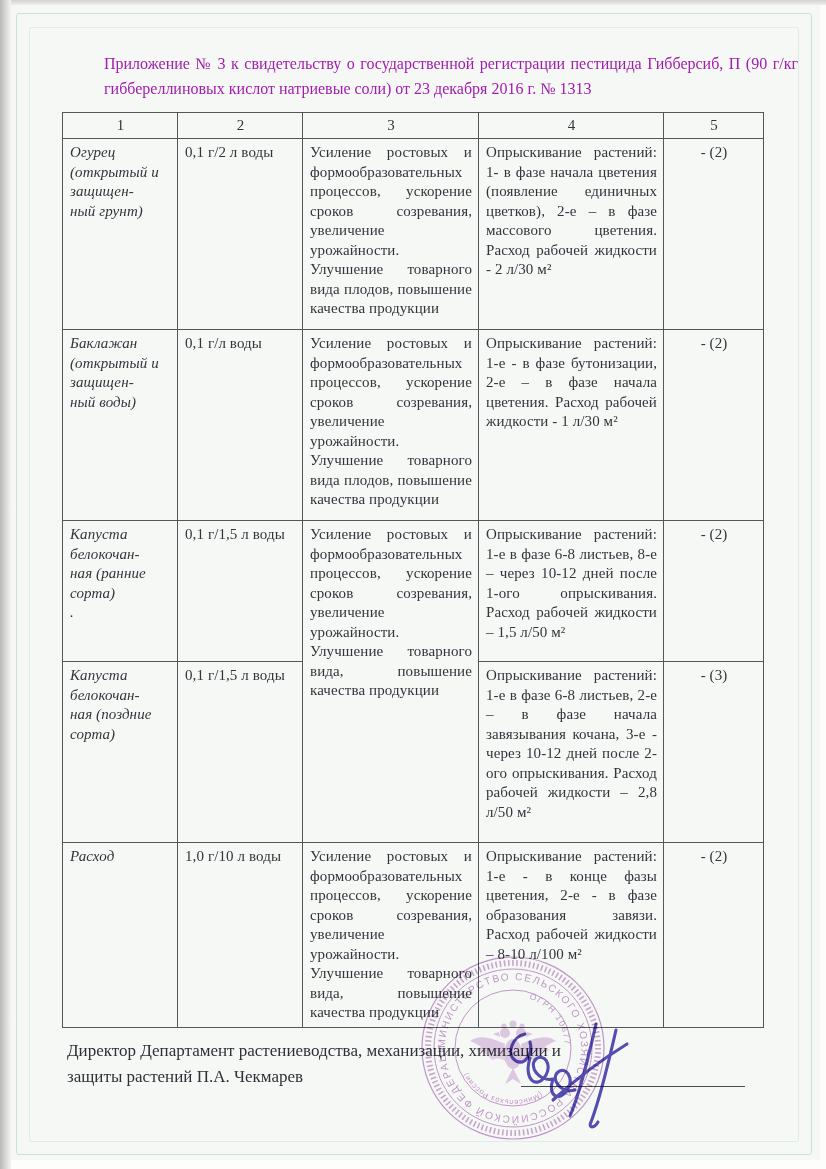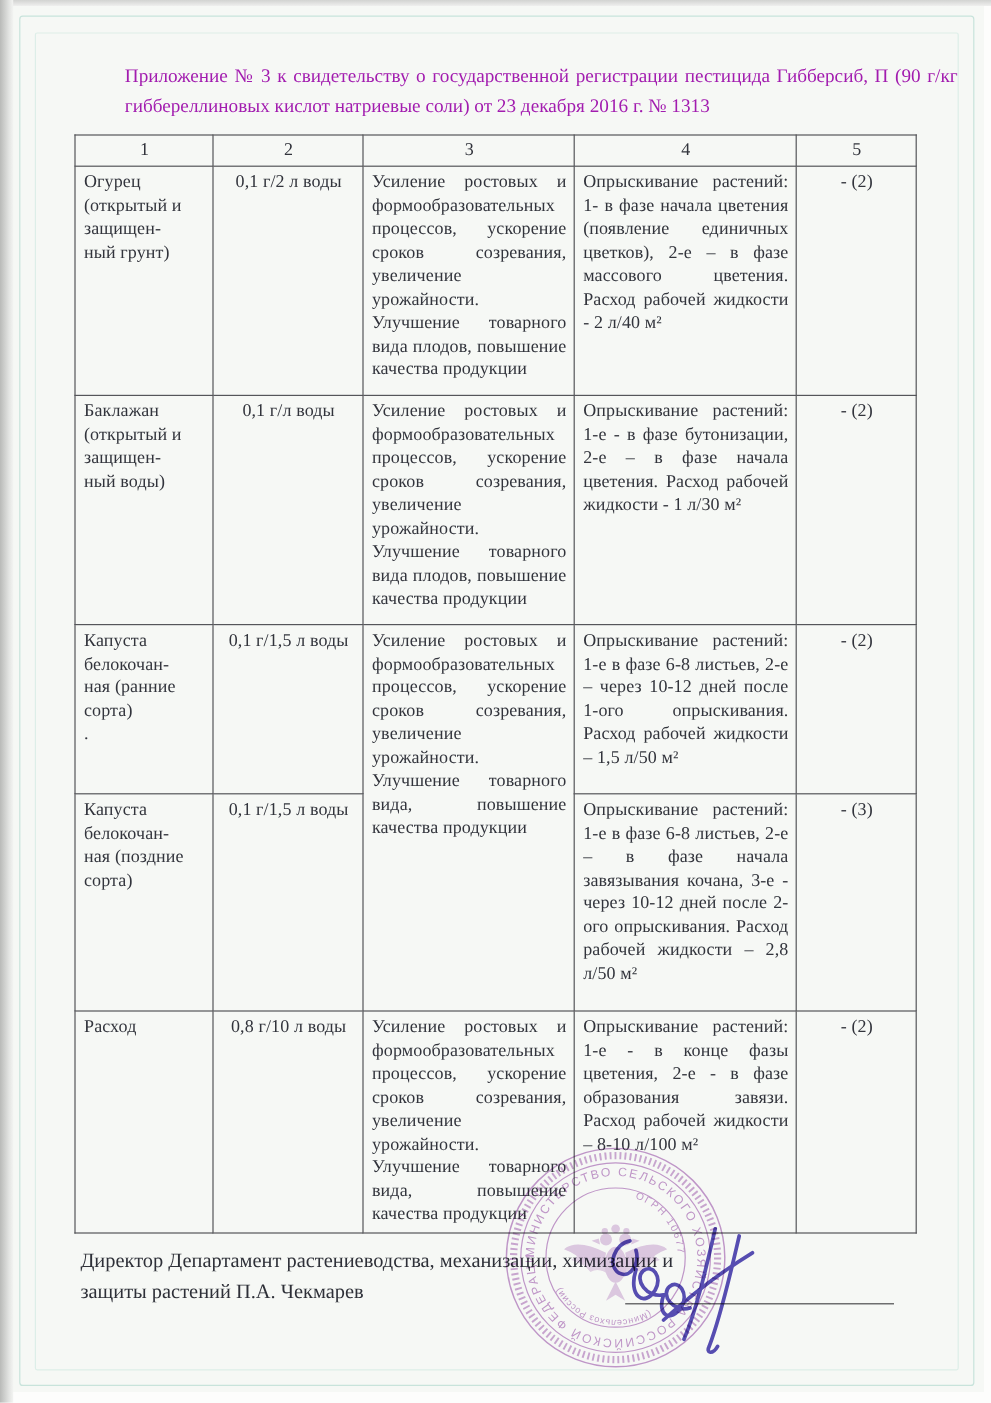--- a/index.html
+++ b/index.html
@@ -39,22 +39,22 @@
     position:absolute;left:62px;top:112px;width:701px;
     border-collapse:collapse;table-layout:fixed;
     font-size:15px;line-height:1.3;color:#32343c;
   }
   table.reg td,table.reg th{
     border:1px solid #55565a;vertical-align:top;
     padding:4px 6px 4px 7px;font-weight:normal;
     letter-spacing:0.1px;overflow:hidden;
   }
   th.colnum{height:14px;text-align:center;padding:1px 0 2px 0;line-height:1.15;}
-  td.crop{white-space:pre-line;}
-  td.dose{text-align:center;padding-top:5px;margin-top:24px;}
+  td.crop{white-space:pre-line;font-style:italic;}
+  td.dose{padding-top:5px;margin-top:24px;}
   td.effect,td.method{text-align:justify;}
   td.note{text-align:center;padding-top:6px;}
   .sig-block{
     position:absolute;left:67px;top:1038px;width:500px;
     font-size:17px;line-height:1.55;color:#2e3038;
   }
   .sig-line{
     position:absolute;left:521px;top:1086px;width:224px;height:1px;
     background:#4c4c4f;
   }
@@ -98,56 +98,56 @@
     <th class="colnum">4</th>
     <th class="colnum">5</th>
   </tr>
   <tr style="height:191px">
     <td class="crop">Огурец
 (открытый и
 защищен-
 ный грунт)</td>
     <td class="dose">0,1 г/2 л воды</td>
     <td class="effect">Усиление ростовых и формообразовательных процессов, ускорение сроков созревания, увеличение урожайности. Улучшение товарного вида плодов, повышение качества продукции</td>
-    <td class="method">Опрыскивание растений: 1-  в фазе начала цветения (появление единичных цветков), 2-е – в фазе массового цветения. Расход рабочей жидкости - 2 л/40 м²</td>
+    <td class="method">Опрыскивание растений: 1-  в фазе начала цветения (появление единичных цветков), 2-е – в фазе массового цветения. Расход рабочей жидкости - 2 л/30 м²</td>
     <td class="note">- (2)</td>
   </tr>
   <tr style="height:191px">
     <td class="crop">Баклажан
 (открытый и
 защищен-
 ный воды)</td>
     <td class="dose">0,1 г/л воды</td>
     <td class="effect">Усиление ростовых и формообразовательных процессов, ускорение сроков созревания, увеличение урожайности. Улучшение товарного вида плодов, повышение качества продукции</td>
     <td class="method">Опрыскивание растений: 1-е - в фазе бутонизации, 2-е – в фазе начала цветения. Расход рабочей жидкости - 1 л/30 м²</td>
     <td class="note">- (2)</td>
   </tr>
   <tr style="height:141px">
     <td class="crop">Капуста
 белокочан-
 ная (ранние
 сорта)
 .</td>
     <td class="dose">0,1 г/1,5 л воды</td>
     <td class="effect" rowspan="2">Усиление ростовых и формообразовательных процессов, ускорение сроков созревания, увеличение урожайности. Улучшение товарного вида, повышение качества продукции</td>
-    <td class="method">Опрыскивание растений: 1-е  в фазе 6-8 листьев, 2-е – через 10-12 дней после 1-ого опрыскивания. Расход рабочей жидкости – 1,5 л/50 м²</td>
+    <td class="method">Опрыскивание растений: 1-е  в фазе 6-8 листьев, 8-е – через 10-12 дней после 1-ого опрыскивания. Расход рабочей жидкости – 1,5 л/50 м²</td>
     <td class="note">- (2)</td>
   </tr>
   <tr style="height:181px">
     <td class="crop">Капуста
 белокочан-
 ная (поздние
 сорта)</td>
     <td class="dose">0,1 г/1,5 л воды</td>
     <td class="method">Опрыскивание растений: 1-е  в фазе 6-8 листьев, 2-е – в фазе начала завязывания кочана, 3-е - через 10-12 дней после 2-ого опрыскивания. Расход рабочей жидкости – 2,8 л/50 м²</td>
     <td class="note">- (3)</td>
   </tr>
   <tr style="height:167px">
     <td class="crop">Расход</td>
-    <td class="dose">0,8 г/10 л воды</td>
+    <td class="dose">1,0 г/10 л воды</td>
     <td class="effect">Усиление ростовых  и формообразовательных процессов, ускорение сроков созревания, увеличение урожайности. Улучшение товарного вида, повышение качества продукции</td>
     <td class="method">Опрыскивание растений: 1-е - в конце фазы цветения, 2-е - в фазе образования завязи. Расход рабочей жидкости – 8-10 л/100 м²</td>
     <td class="note">- (2)</td>
   </tr>
 </tbody>
   </table>
 
 <div class="sig-block">Директор Департамент растениеводства, механизации, химизации и защиты растений  П.А. Чекмарев</div>
 <div class="sig-line"></div>
 

